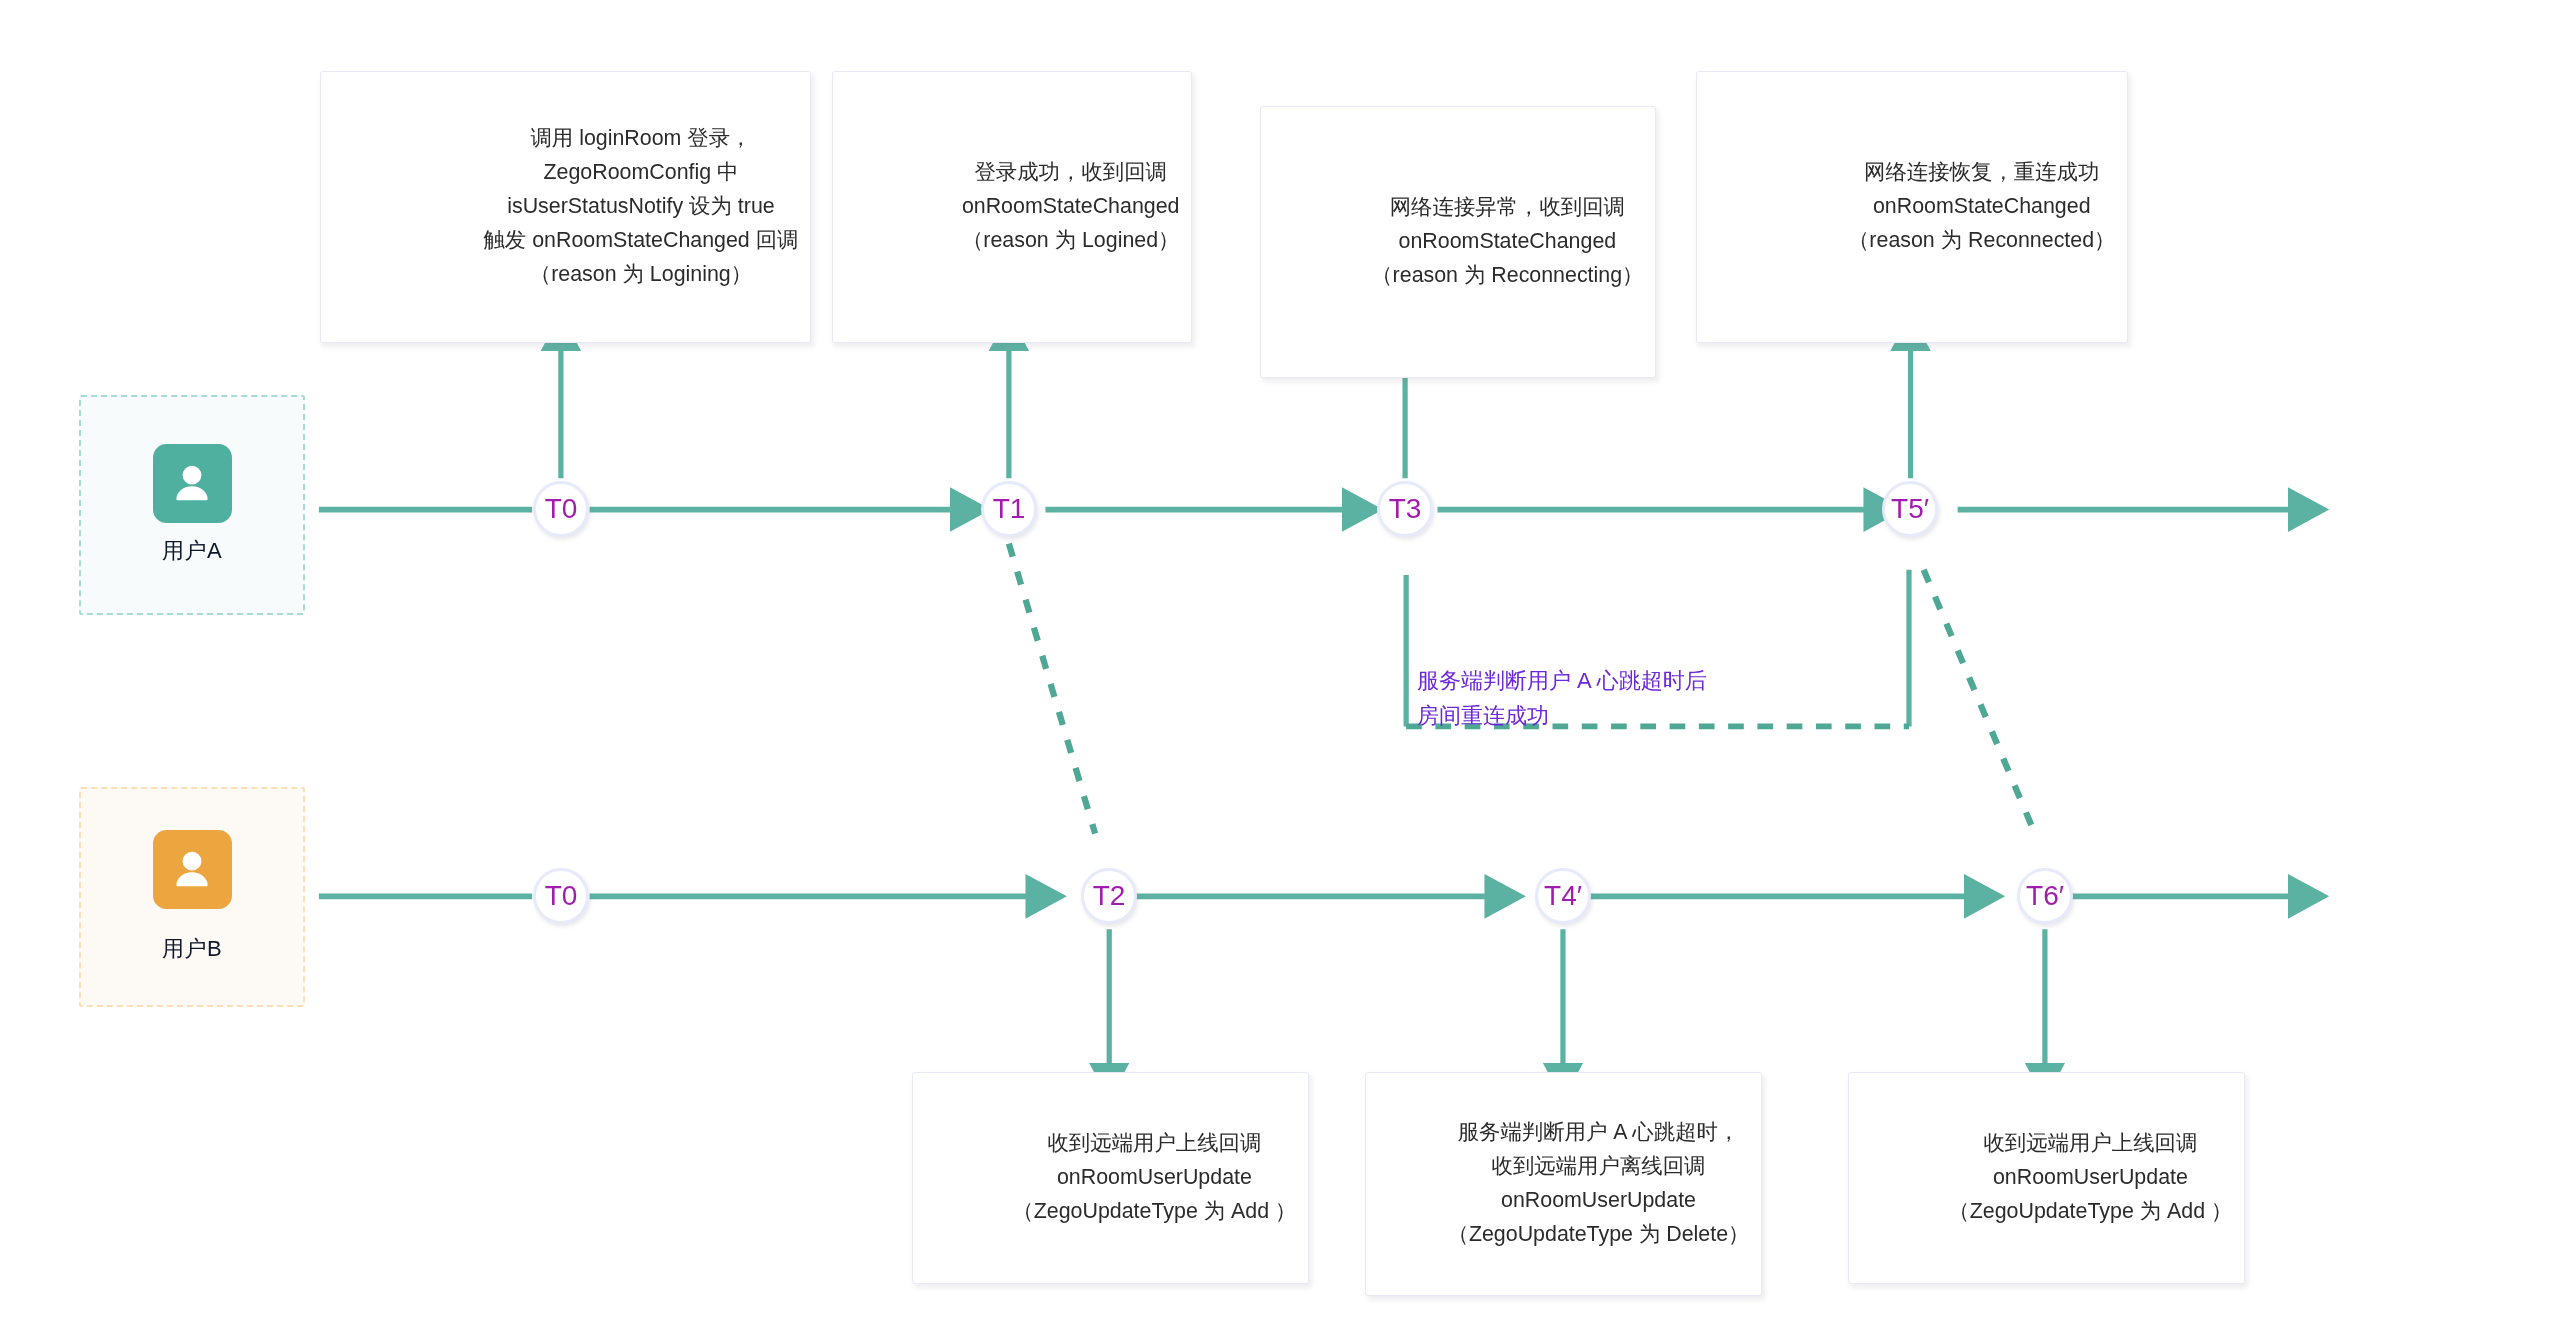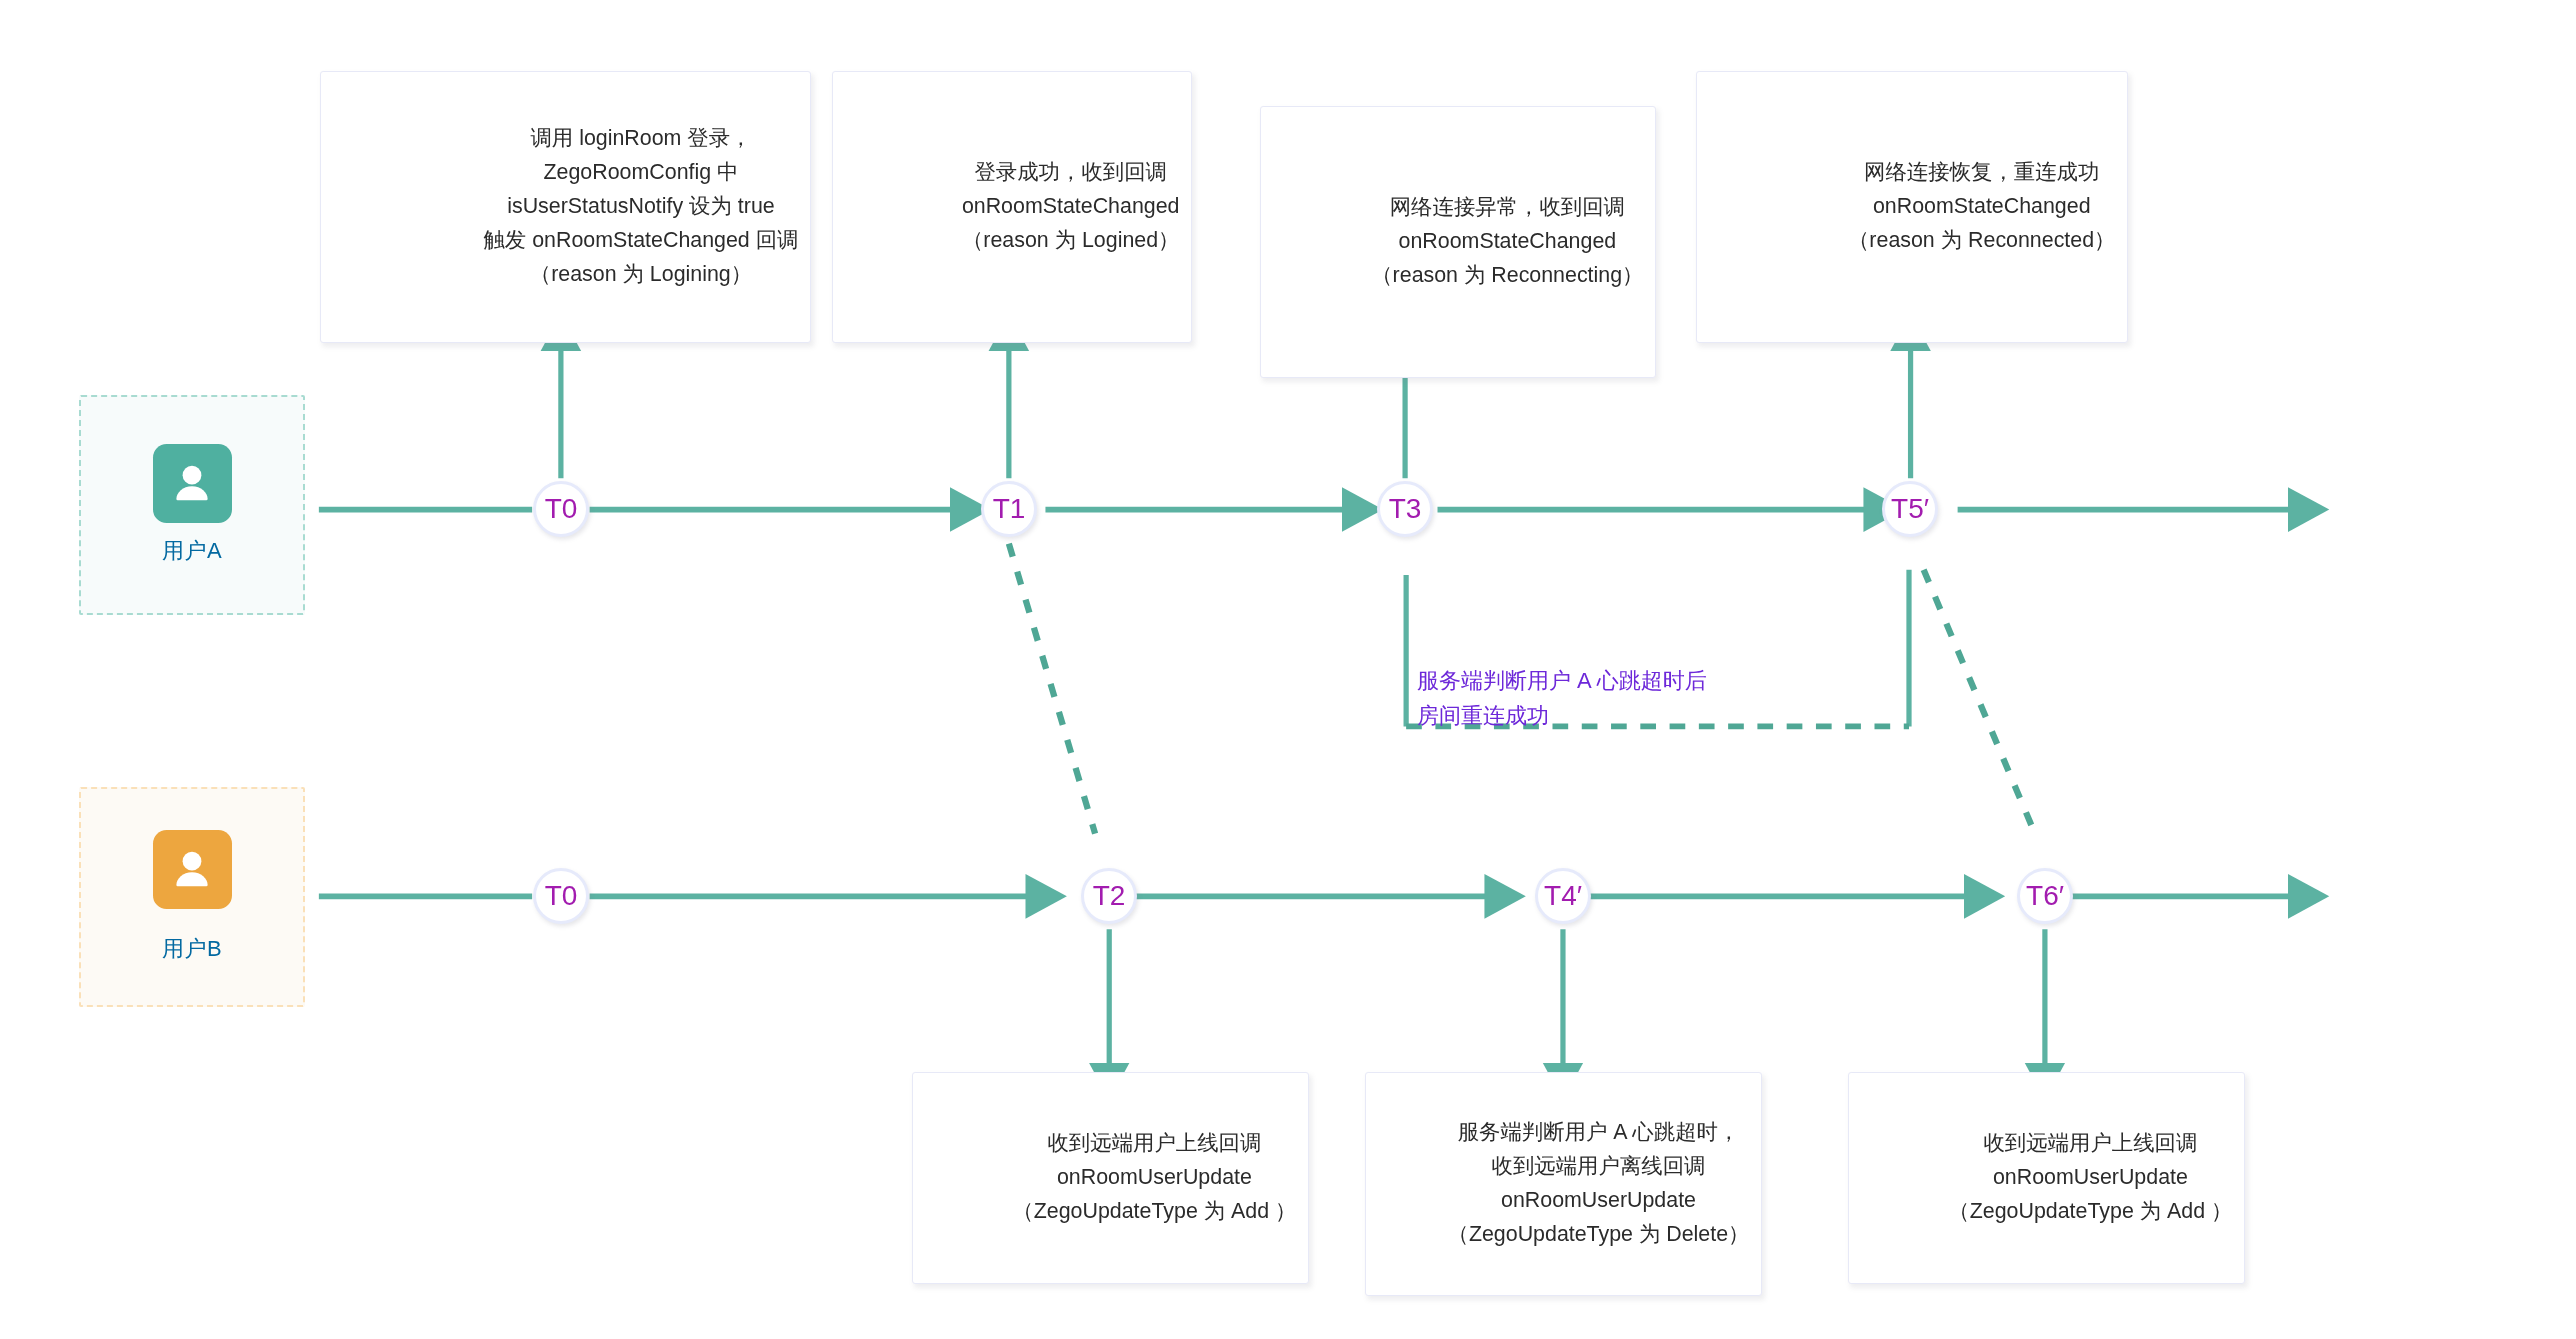--- a/index.html
+++ b/index.html
@@ -39,21 +39,21 @@
   }
   .lane.a{border:2.6px dashed #a8dbd1;background:#f7fbfb;}
   .lane.b{border:2.6px dashed #fae0b8;background:#fdfaf5;gap:12px;}
   .avatar{
     width:79px;height:79px;border-radius:13.6px;
     display:flex;align-items:center;justify-content:center;
   }
   .avatar.a{background:#4fb0a0;}
   .avatar.b{background:#eda63f;}
   .lane .label{
-    margin-top:13.6px;font-size:22px;color:#0369a1;letter-spacing:0.5px;
+    margin-top:13.6px;font-size:22px;color:#0f172a;letter-spacing:0.5px;
   }
 
   
   .node{
     position:absolute;
     width:56px;height:56px;border-radius:50%;
     background:#ffffff;border:3.7px solid #e6eafb;
     box-shadow:1.6px 2.6px 4.7px rgba(120,120,140,0.18);
     display:flex;align-items:center;justify-content:center;
     box-sizing:border-box;

